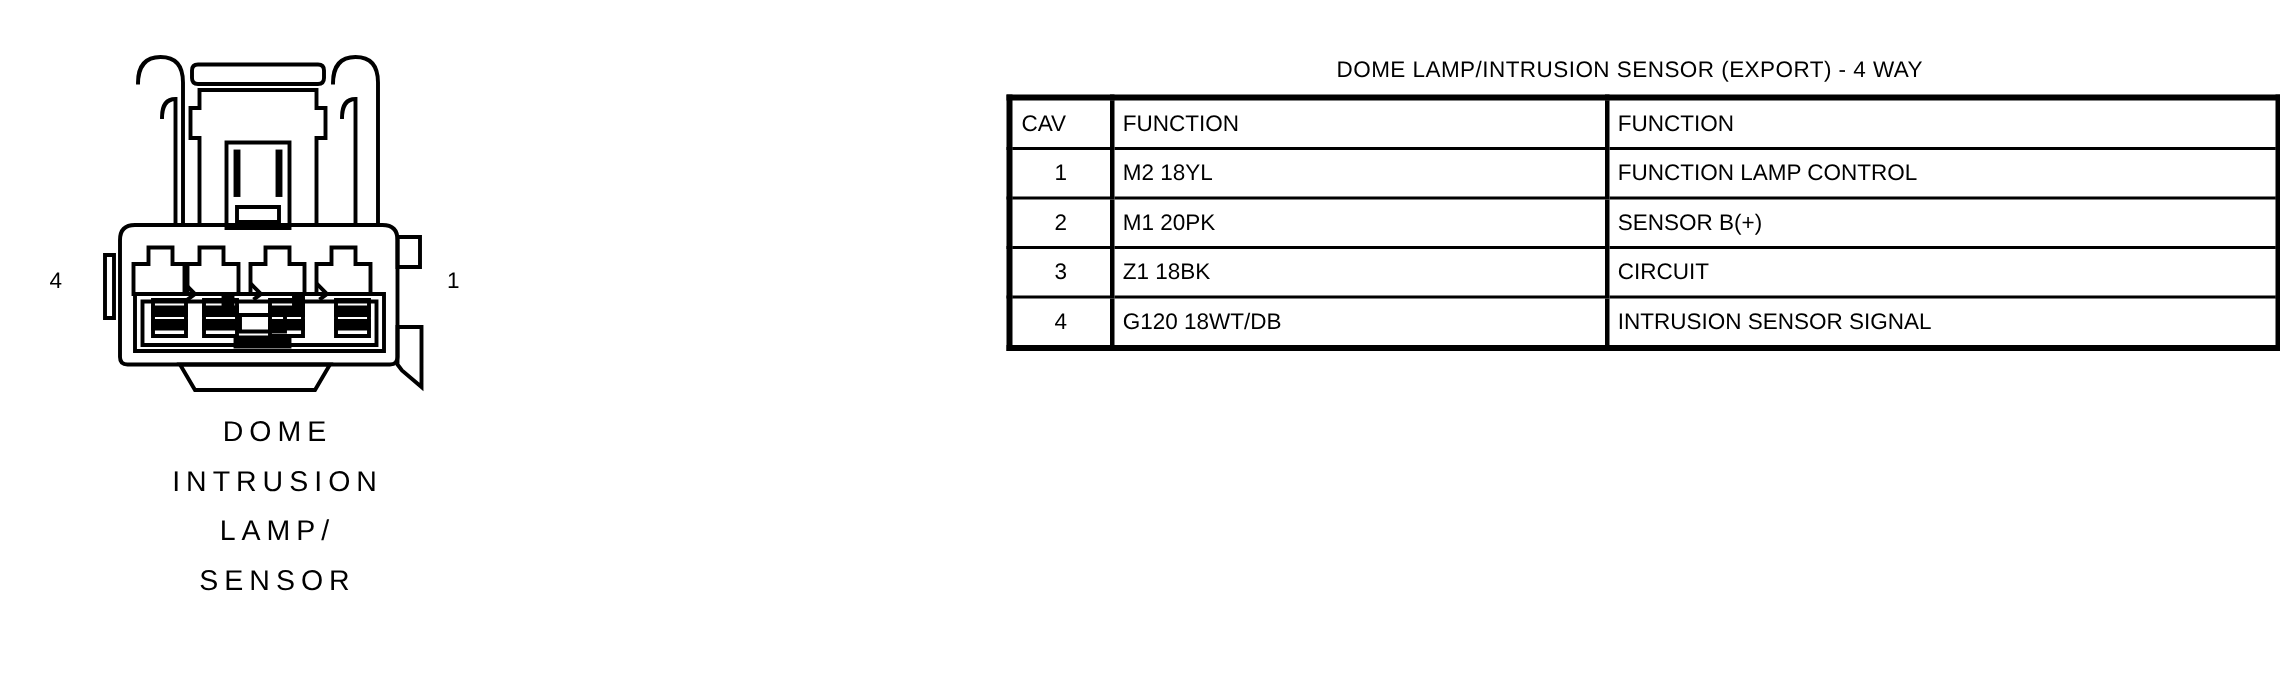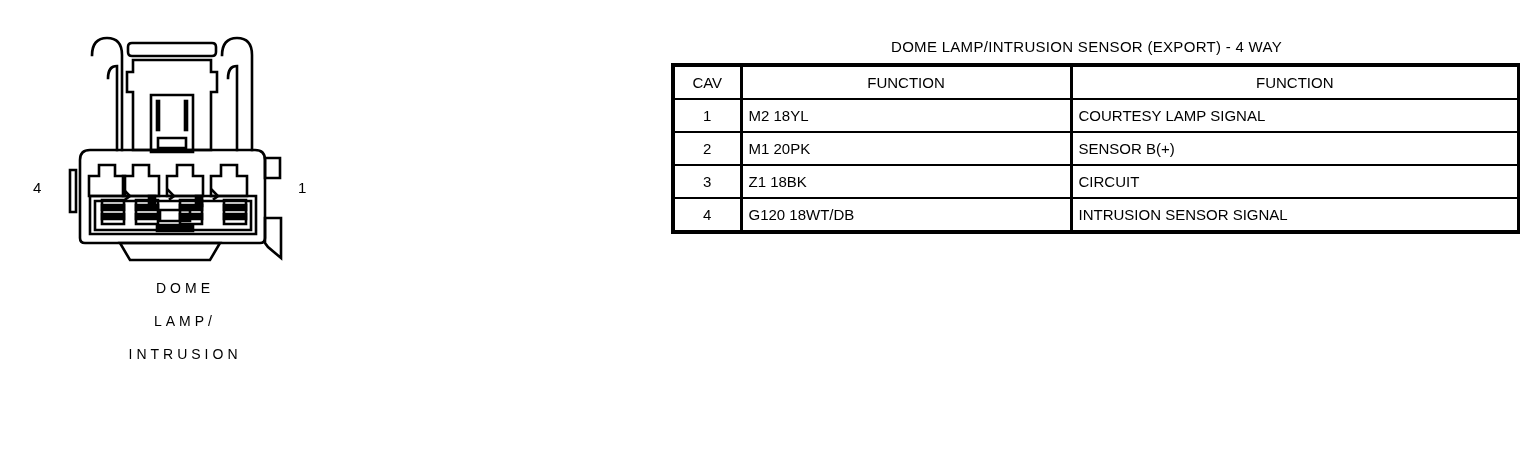--- a/index.html
+++ b/index.html
@@ -39,21 +39,21 @@
   }
   #pin-label-4 { left: 33px; top: 180px; }
   #pin-label-1 { left: 298px; top: 180px; }
 
   #connector-caption {
     position: absolute;
     left: 0px;
     top: 272px;
     width: 370px;
     text-align: center;
-    font-size: 14px;
+    font-size: 19px;
     letter-spacing: 4px;
     line-height: 33px;
     color: #000;
   }
   #connector-caption div { white-space: nowrap; }
 
   
   #table-block {
     position: absolute;
     left: 637px;
@@ -81,21 +81,21 @@
     border-right-width: 3px;
     border-top-width: 2px;
     border-bottom-width: 2px;
     height: 31px;
     padding: 0 6px;
     font-size: 15px;
     font-weight: normal;
     line-height: 31px;
     vertical-align: middle;
   }
-  table.pinout th { text-align: center; }
+  table.pinout th { text-align: left; }
   col.col-cav { width: 68px; }
   col.col-circuit { width: 330px; }
   col.col-function { width: 448px; }
   td.cav-cell { text-align: center; }
   td.circuit-cell, td.function-cell { text-align: left; }
 </style>
 </head>
 <body>
 
 <div id="connector-figure">
@@ -161,22 +161,23 @@
 
     </g>
   </svg>
 
   <div class="pin-number" id="pin-label-4">4</div>
 
   <div class="pin-number" id="pin-label-1">1</div>
 
   <div id="connector-caption">
     <div>DOME</div>
+    <div>INTRUSION</div>
     <div>LAMP/</div>
-    <div>INTRUSION</div>
+    <div>SENSOR</div>
   </div>
 </div>
 
 <div id="table-block">
 
   <div id="table-title">DOME LAMP/INTRUSION SENSOR (EXPORT) - 4 WAY</div>
 
   <table class="pinout">
     <colgroup>
       <col class="col-cav">
@@ -187,21 +188,21 @@
       <tr>
         <th>CAV</th>
         <th>FUNCTION</th>
         <th>FUNCTION</th>
       </tr>
     </thead>
     <tbody>
       <tr>
         <td class="cav-cell">1</td>
         <td class="circuit-cell">M2 18YL</td>
-        <td class="function-cell">COURTESY LAMP SIGNAL</td>
+        <td class="function-cell">FUNCTION LAMP CONTROL</td>
       </tr>
       <tr>
         <td class="cav-cell">2</td>
         <td class="circuit-cell">M1 20PK</td>
         <td class="function-cell">SENSOR B(+)</td>
       </tr>
       <tr>
         <td class="cav-cell">3</td>
         <td class="circuit-cell">Z1 18BK</td>
         <td class="function-cell">CIRCUIT</td>

